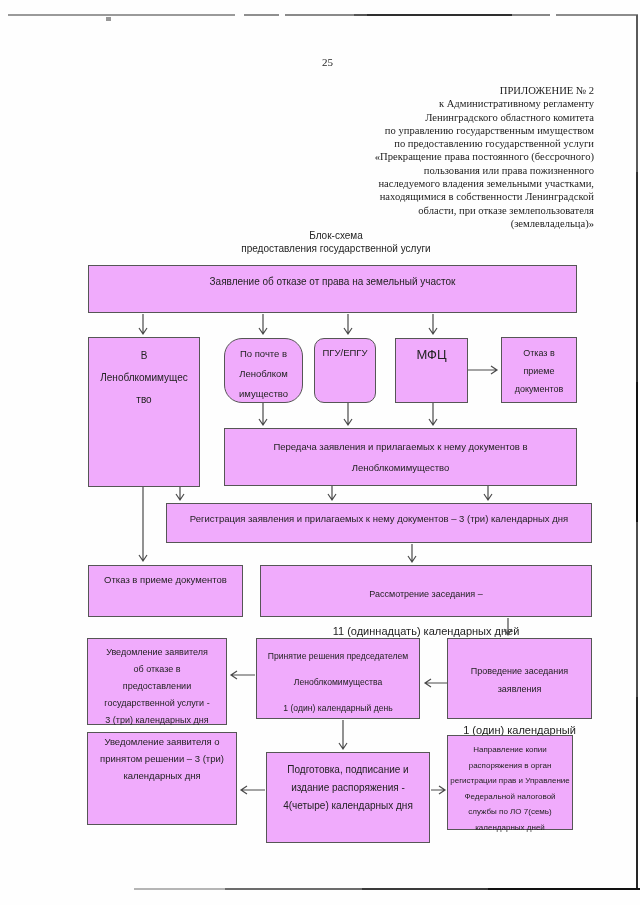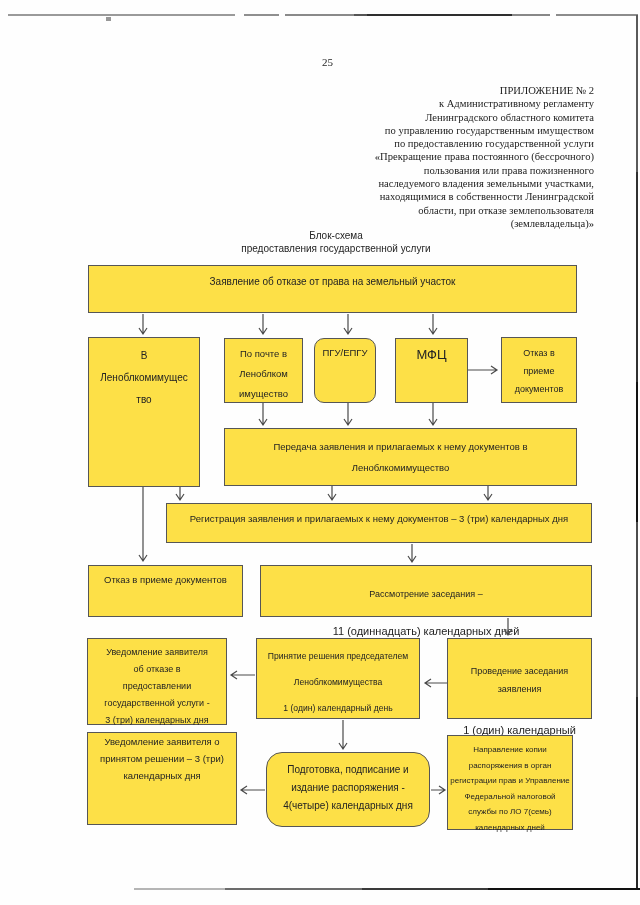--- a/index.html
+++ b/index.html
@@ -13,41 +13,41 @@
   .scan-bottom{position:absolute;left:134px;top:888px;width:506px;height:2px;
     background:linear-gradient(to right,#b5b5b5 0 18%,#6c6c6c 18% 45%,#3a3a3a 45% 70%,#111 70% 100%);}
   .scan-speck{position:absolute;left:106px;top:17px;width:5px;height:4px;background:#979797;}
   
   .page-number{position:absolute;left:322px;top:56px;font:11px/13px "Liberation Serif",serif;color:#1e1e1e;}
   .appendix{position:absolute;right:46px;top:84px;width:330px;text-align:right;
     font:10.6px/13.3px "Liberation Serif",serif;color:#1c1c1c;white-space:pre-line;}
   .subtitle{position:absolute;left:136px;top:230px;width:400px;text-align:center;
     font:10px/12.6px "Liberation Sans",sans-serif;color:#242424;white-space:pre-line;}
   
-  .box{position:absolute;box-sizing:border-box;border:1px solid #565656;background:#fde047;
+  .box{position:absolute;box-sizing:border-box;border:1px solid #565656;background:#f0abfc;
     font-family:"Liberation Sans",sans-serif;color:#232323;text-align:center;white-space:pre-line;}
   #box-app{left:88px;top:265px;width:489px;height:48px;font-size:10px;padding-top:10px;}
   #box-committee{left:88px;top:337px;width:112px;height:150px;font-size:10px;line-height:22px;padding-top:7px;}
-  #box-mail{left:224px;top:338px;width:79px;height:65px;font-size:9.5px;line-height:20px;padding-top:5px;}
+  #box-mail{left:224px;top:338px;width:79px;height:65px;font-size:9.5px;line-height:20px;padding-top:5px;border-radius:18px;}
   #box-pgu{left:314px;top:338px;width:62px;height:65px;font-size:9.5px;padding-top:8px;border-radius:10px;}
   #box-mfc{left:395px;top:338px;width:73px;height:65px;font-size:13px;padding-top:8px;}
   #box-refusal-top{left:501px;top:337px;width:76px;height:66px;font-size:9px;line-height:18px;padding-top:6px;}
   #box-transfer{left:224px;top:428px;width:353px;height:58px;font-size:9.5px;line-height:21px;padding-top:7px;}
   #box-registration{left:166px;top:503px;width:426px;height:40px;font-size:9.5px;padding-top:9px;}
   #box-refusal-docs{left:88px;top:565px;width:155px;height:52px;font-size:9.5px;padding-top:8px;}
   #box-review{left:260px;top:565px;width:332px;height:52px;padding-top:5px;}
   #box-review .t-small{font-size:9px;}
   #box-review .t-large{font-size:11px;margin-top:8px;}
   #box-notify-refusal{left:87px;top:638px;width:140px;height:87px;font-size:9px;line-height:17px;padding-top:5px;}
   #box-decision{left:256px;top:638px;width:164px;height:81px;font-size:8.6px;line-height:26px;padding-top:4px;}
   #box-commission{left:447px;top:638px;width:145px;height:81px;padding-top:5px;}
   #box-commission .t-small{font-size:9px;line-height:18px;}
   #box-commission .t-large{font-size:11px;line-height:18px;margin-top:5px;}
   #box-notify-decision{left:87px;top:732px;width:150px;height:93px;font-size:9.5px;line-height:17px;}
-  #box-prepare{left:266px;top:752px;width:164px;height:75px;font-size:10px;line-height:18px;padding-top:8px;border-radius:16px;}
+  #box-prepare{left:266px;top:752px;width:164px;height:91px;font-size:10px;line-height:18px;padding-top:8px;}
   #box-send-copy{left:447px;top:735px;width:126px;height:95px;font-size:8px;line-height:15.5px;padding-top:6px;}
   .arrows{position:absolute;left:0;top:0;pointer-events:none;}
 </style>
 </head>
 <body>
 
 <div class="page">
 
   <div class="scan-top"></div>
   <div class="scan-right"></div>

